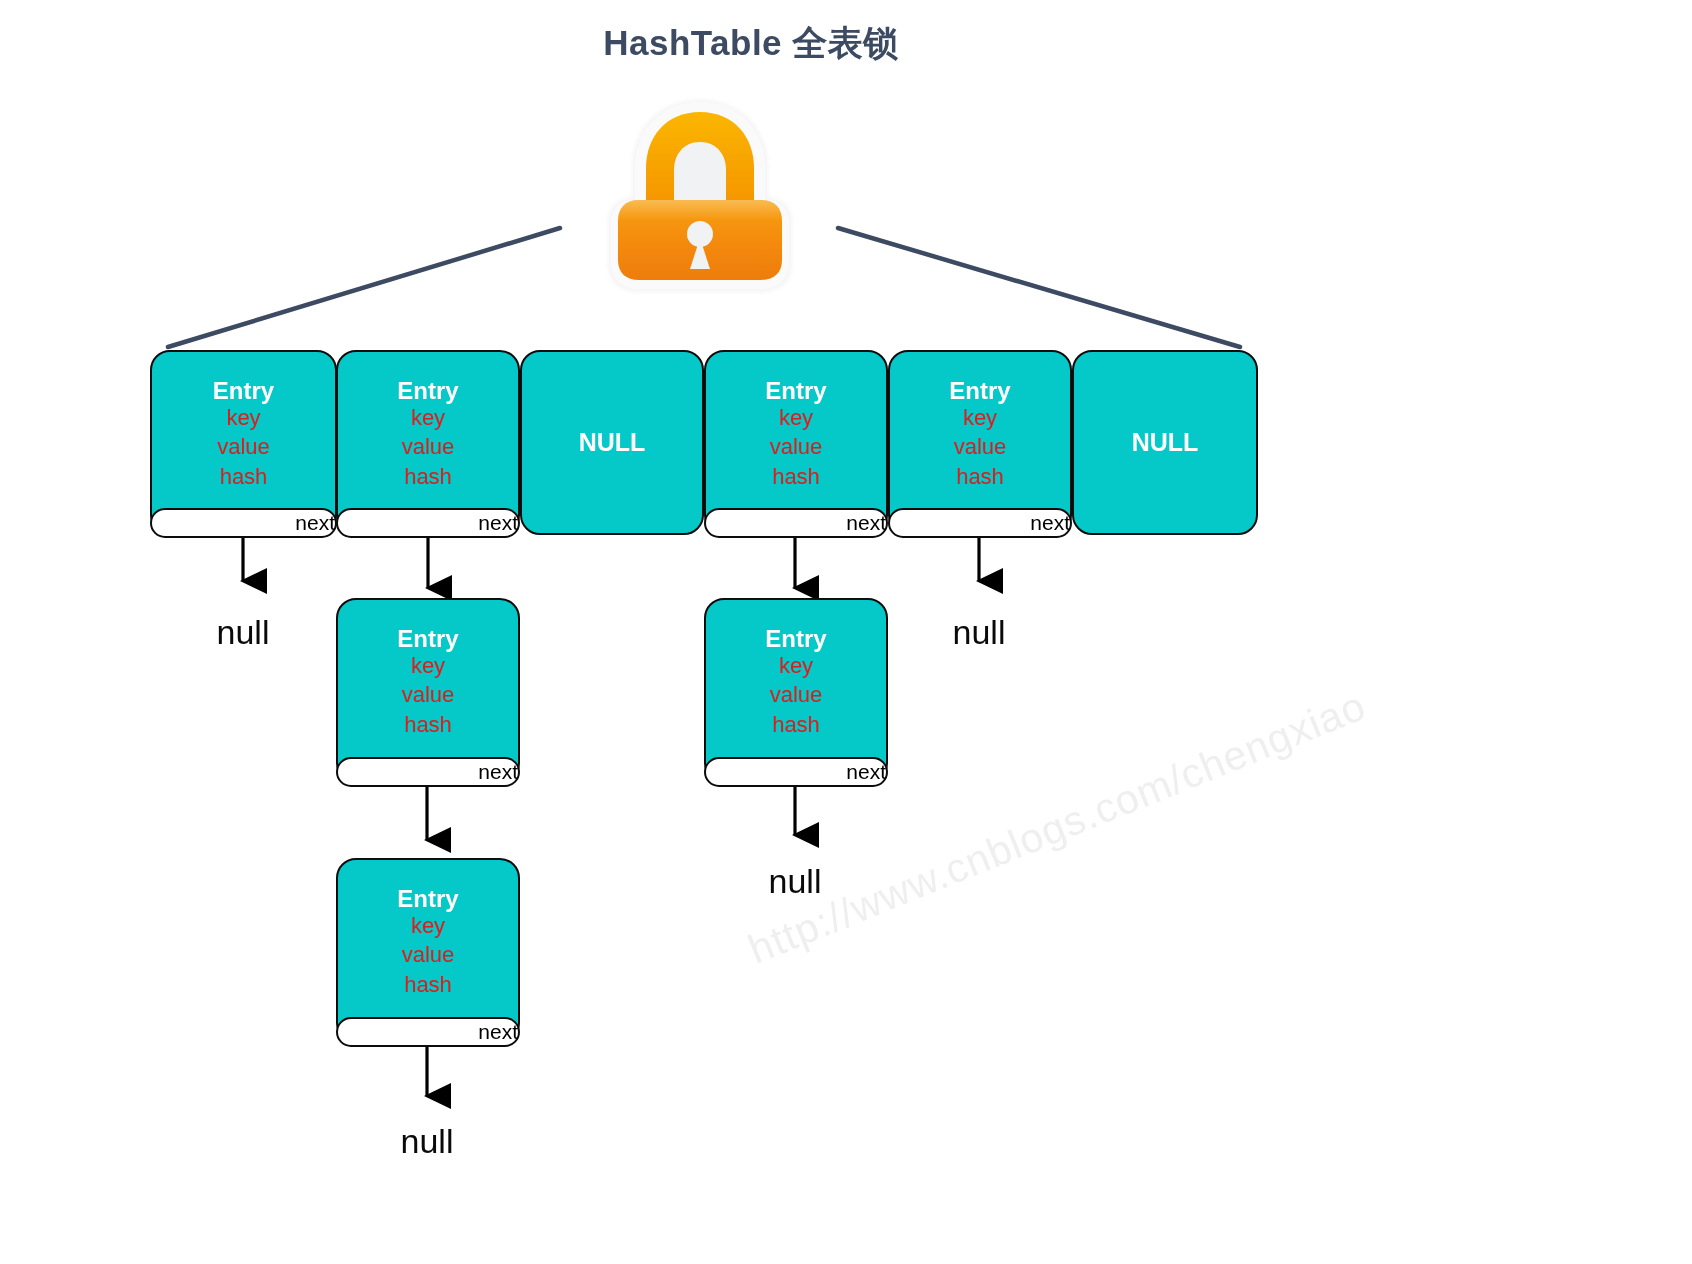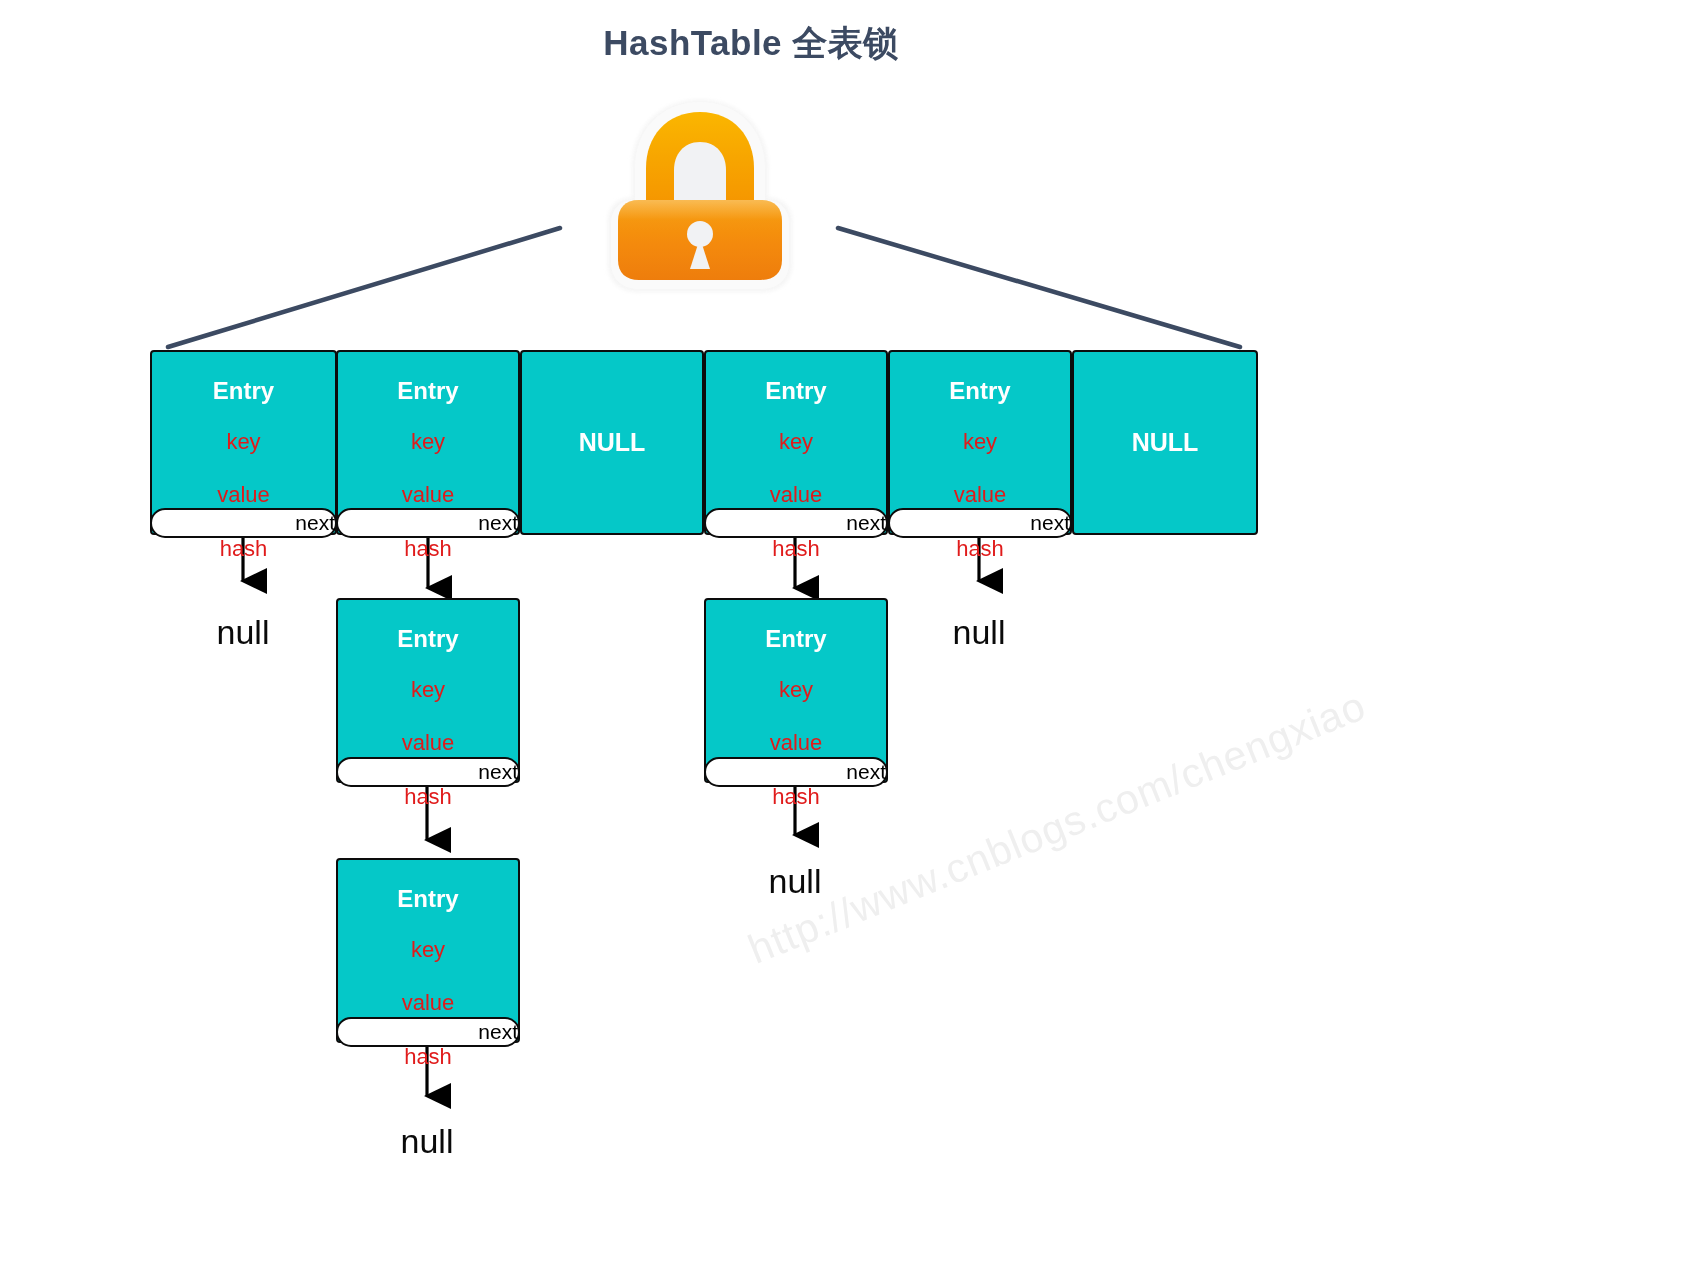--- a/index.html
+++ b/index.html
@@ -30,32 +30,32 @@
   .lock-wrap svg { display:block; }
 
   
   .lines { position:absolute; left:0; top:0; width:1692px; height:1264px; pointer-events:none; }
 
   
   .cell {
     position:absolute;
     background:#05c8c8;
     border:2.5px solid #0c0c0c;
-    border-radius:4px;
+    border-radius:20px;
   }
   .cell .inner {
     position:absolute; left:0; right:0; top:0;
     display:flex; flex-direction:column; align-items:center;
   }
   .lbl-entry {
     color:#ffffff; font-weight:bold; font-size:24px;
     margin-top:26px; line-height:1.05;
   }
   .lbl-kvh {
-    color:#e01b1b; font-size:22px; line-height:1.33; font-weight:normal;margin-top:24px;
+    color:#e01b1b; font-size:22px; line-height:1.33; font-weight:normal;
   }
   .lbl-null-cell {
     color:#ffffff; font-weight:bold; font-size:25px;
     text-align:center; width:100%;
   }
 
   
   .nextpill {
     position:absolute;
     background:#ffffff;

